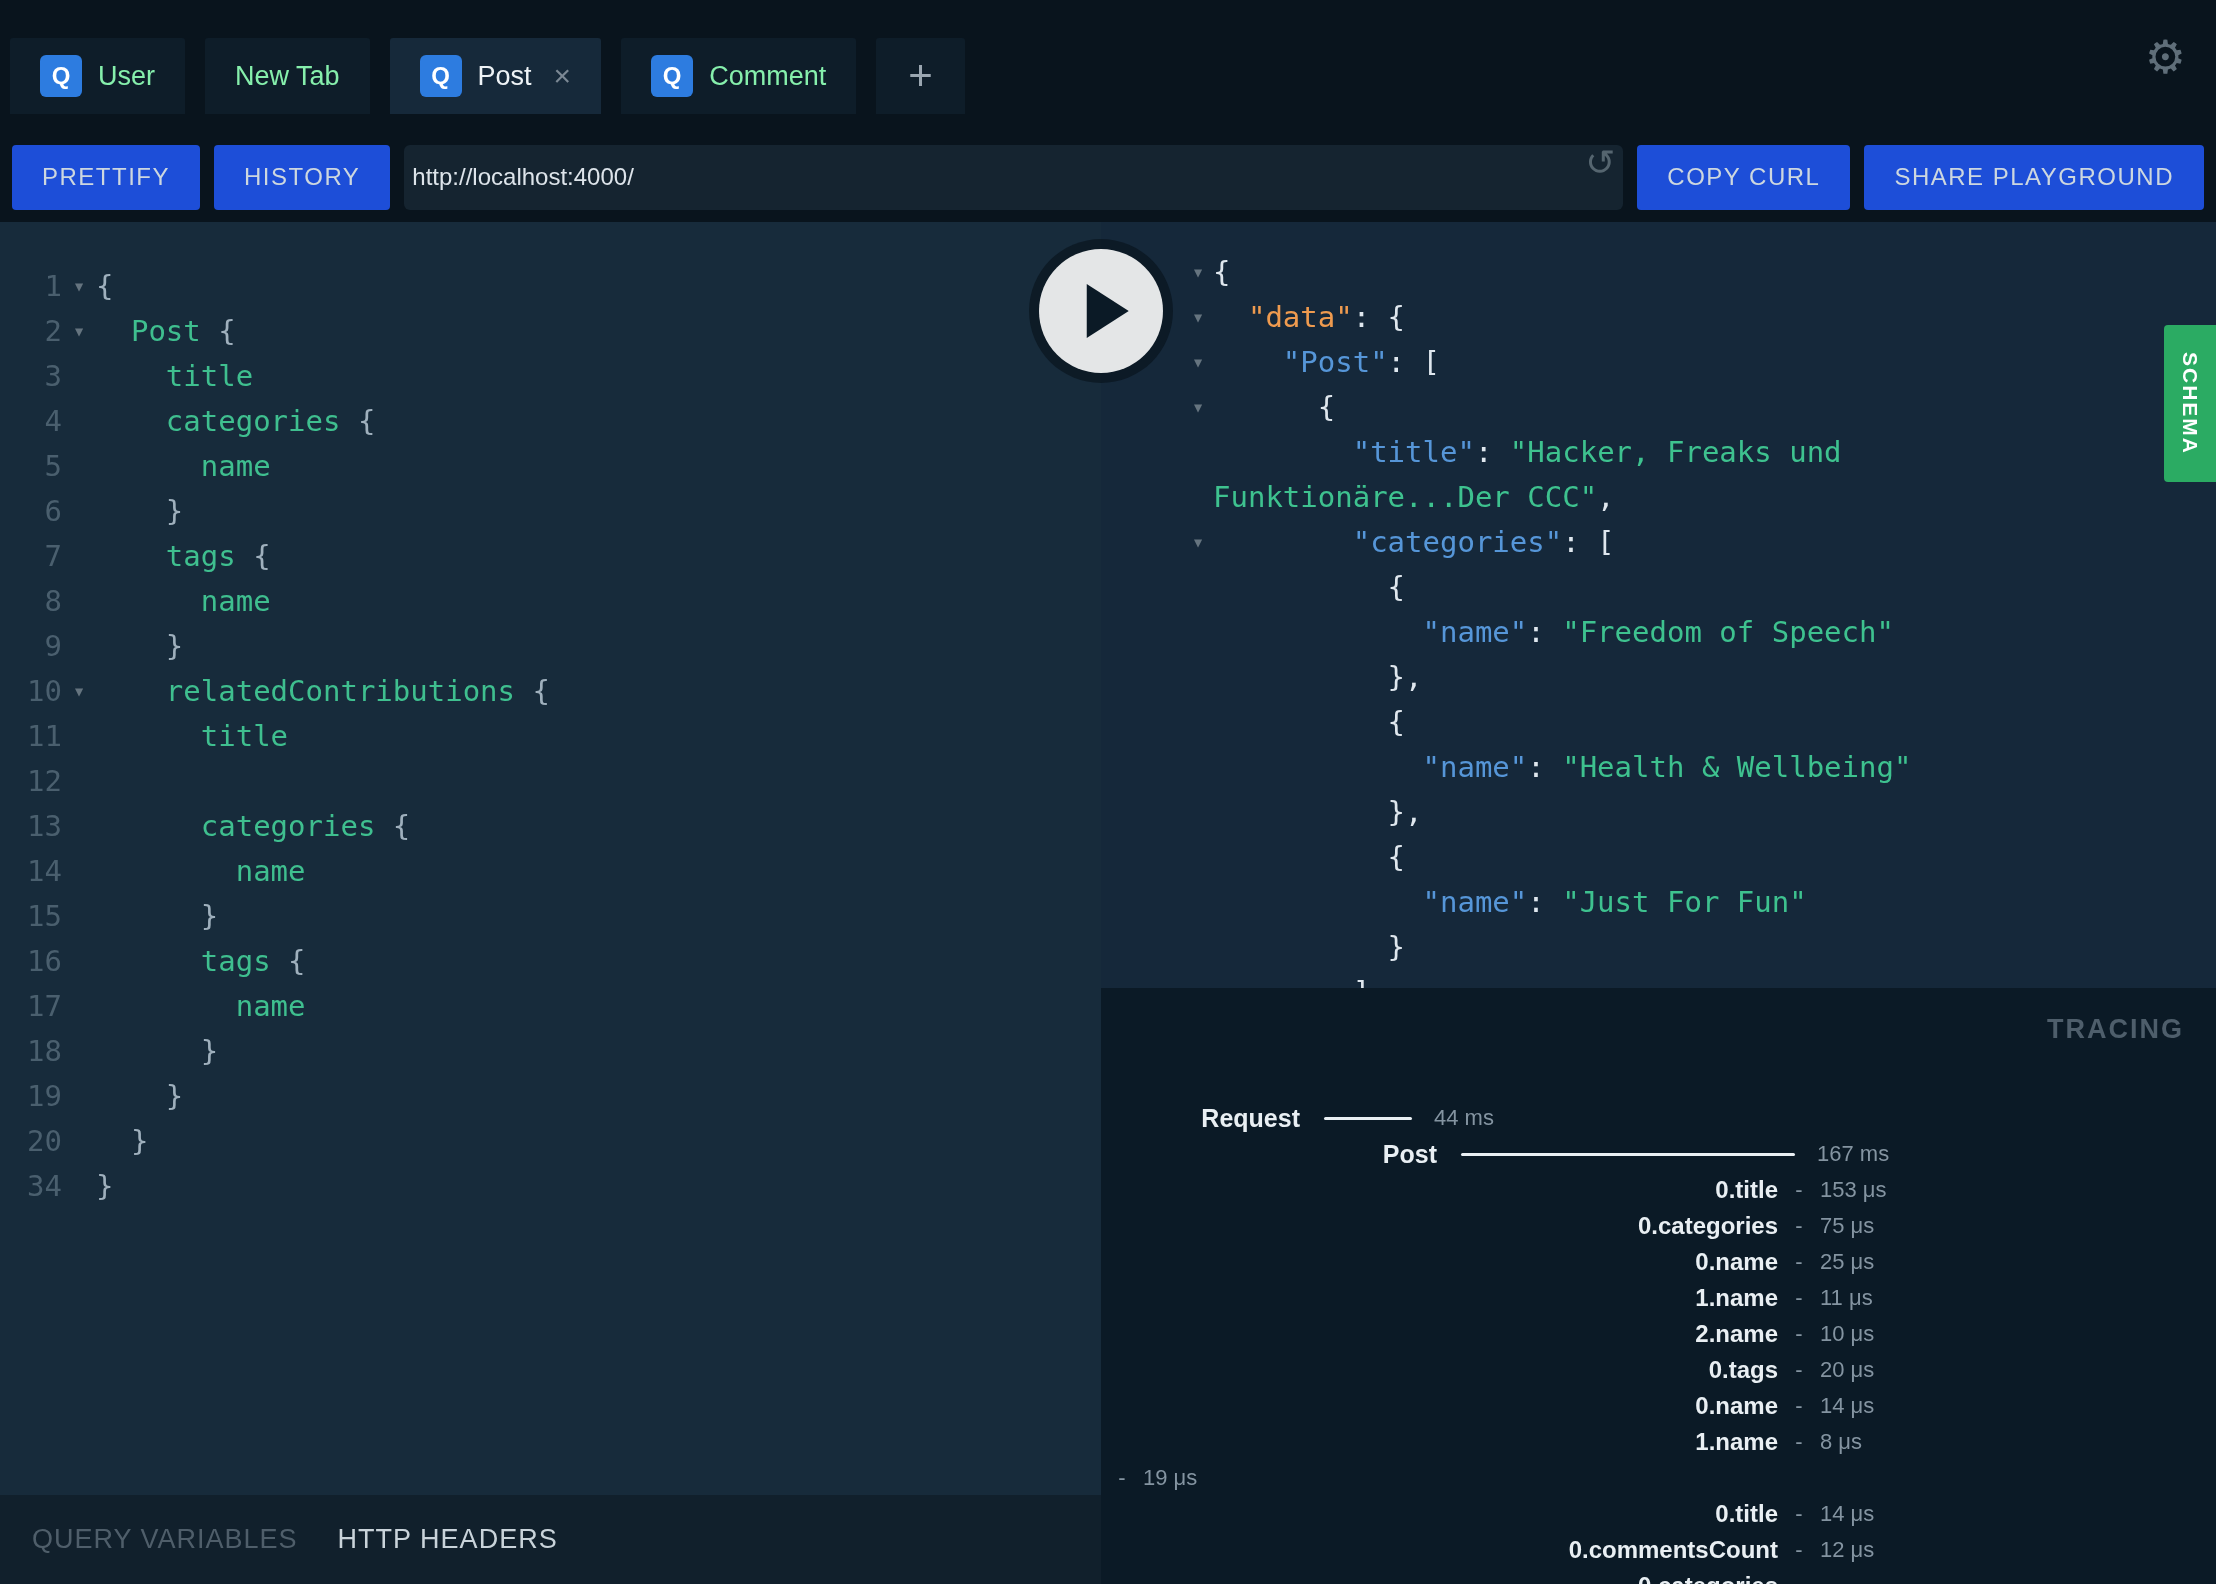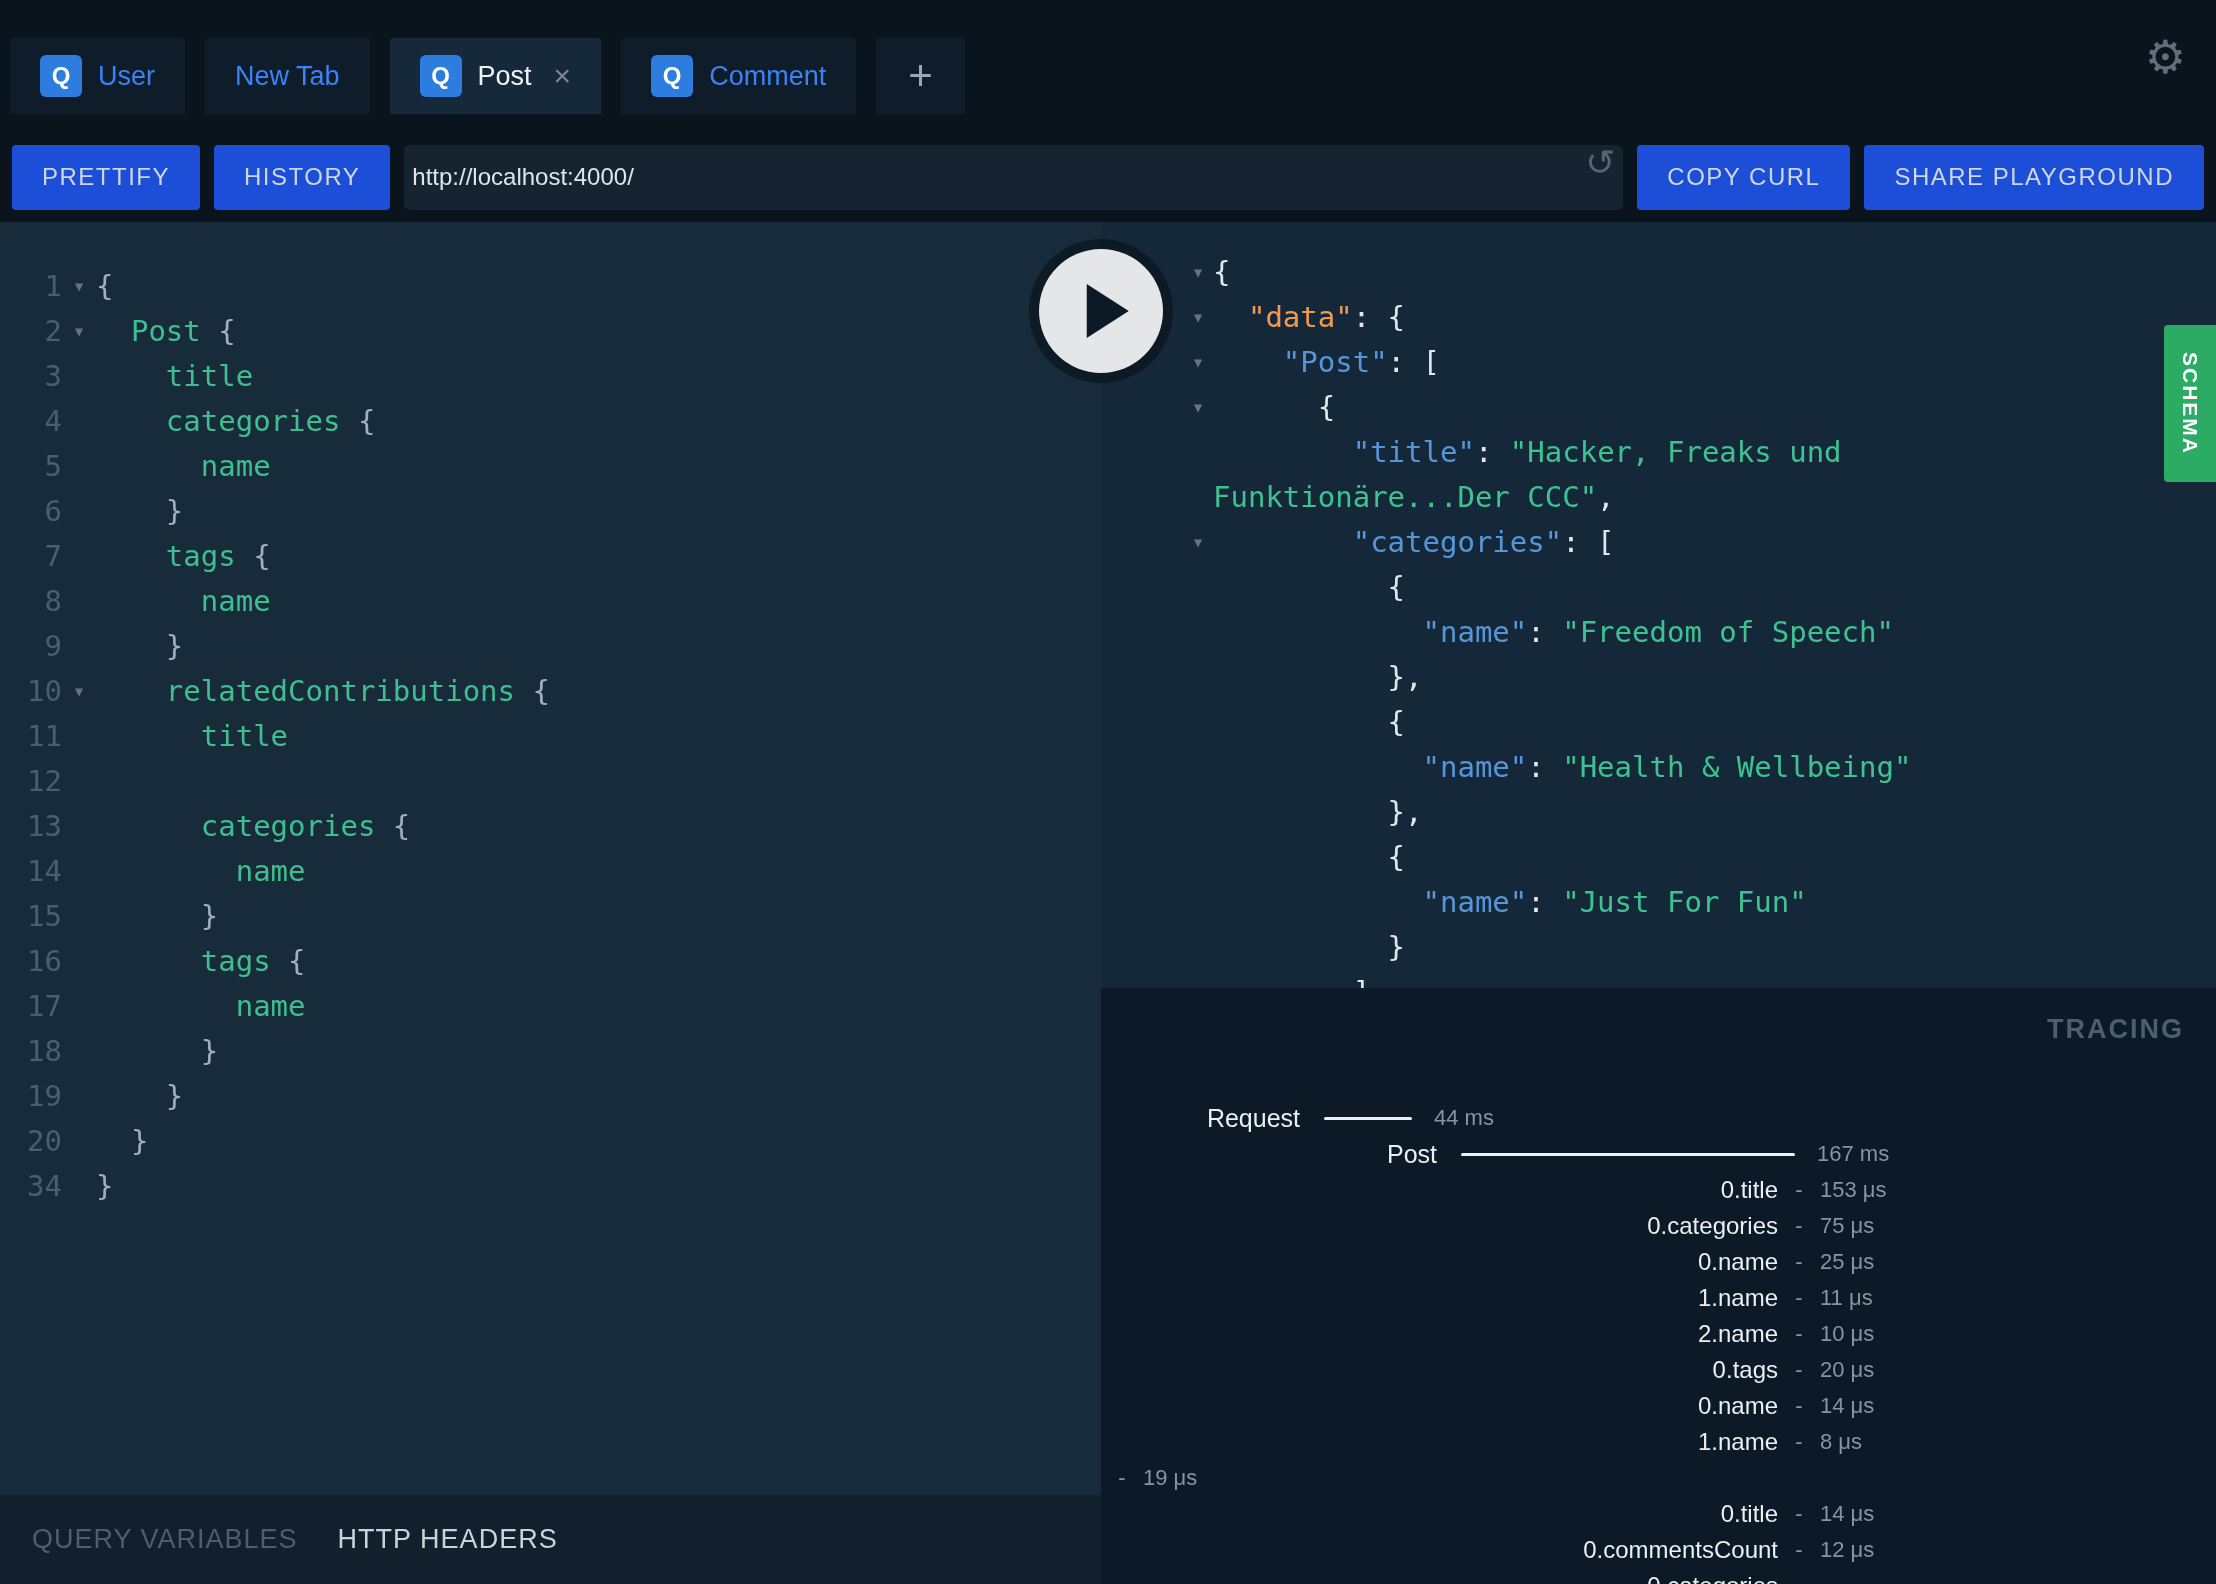--- a/index.html
+++ b/index.html
@@ -4,21 +4,21 @@
 <style>
   * { margin:0; padding:0; box-sizing:border-box; }
   html,body { width:2216px; height:1584px; overflow:hidden; background:#09141d; }
   .app { position:relative; width:2216px; height:1584px; font-family:"Liberation Sans",sans-serif; color:#d8e0e6; }
 
   
   .topbar { height:132px; background:#09141d; display:flex; align-items:flex-end; padding-left:10px; position:relative; }
   .tabs { display:flex; gap:20px; align-items:flex-end; margin-bottom:18px; }
   .tab { height:76px; display:flex; align-items:center; padding:0 30px; background:#0e1d29; border-radius:3px 3px 0 0; cursor:pointer; }
   .tab.active { background:#16293a; }
-  .tab-label { font-size:27px; color:#3b82f6; white-space:nowrap; }
+  .tab-label { font-size:27px; color:#86efac; white-space:nowrap; }
   .tab.active .tab-label { color:#eef3f6; }
   .qbadge { width:42px; height:42px; background:#2d7ce0; border-radius:6px; color:#fff; font-weight:bold; font-size:24px; display:flex; align-items:center; justify-content:center; margin-right:16px; flex:none; }
   .tab-close { margin-left:22px; color:#7b8894; font-size:30px; line-height:1; }
   .tab.plus { font-size:42px; color:#9aa6b0; padding:0 32px; }
   .gear { position:absolute; right:30px; top:34px; font-size:46px; color:#5f6e79; line-height:1; cursor:pointer; }
 
   
   .toolbar { height:90px; background:#09141d; display:flex; align-items:center; padding:0 12px; gap:14px; }
   .tbtn { height:65px; background:#1d4ed8; border:none; border-radius:4px; color:#cdd7df; font-size:24px; letter-spacing:1.5px; padding:0 30px; font-family:"Liberation Sans",sans-serif; cursor:pointer; white-space:nowrap; }
   .urlwrap { flex:1; height:65px; background:#152430; border-radius:6px; display:flex; padding:0 8px;gap:28px; }
@@ -47,21 +47,21 @@
   .tok-key { color:#5696d8; }
   .tok-dat { color:#ef9b4f; }
   .tok-str { color:#3ec28f; }
   .tok-pun { color:#dfe7ee; }
 
   
   .tracing { flex:1; background:#0b1a26; position:relative; overflow:hidden; }
   .tracing-title { position:absolute; top:26px; right:32px; color:#4e5e6b; font-size:27px; font-weight:bold; letter-spacing:2px; }
   .trace-rows { padding-top:112px; }
   .trow { height:36px; display:flex; align-items:center; }
-  .tname { color:#e9eff3; font-weight:normal; font-size:24px; text-align:right; flex:none; white-space:nowrap; }
+  .tname { color:#e9eff3; font-weight:bold; font-size:24px; text-align:right; flex:none; white-space:nowrap; }
   .tname.top { font-size:25px; }
   .tbar { height:3px; background:#e9eff3; border-radius:2px; margin:0 22px 0 24px; flex:none; }
   .tdash { color:#8494a1; width:14px; text-align:center; margin:0 14px; flex:none; font-size:22px; }
   .tval { color:#8494a1; font-size:22px; flex:none; }
 
   
   .play { position:absolute; left:1101px; top:89px; transform:translate(-50%,-50%); width:124px; height:124px; border-radius:50%; background:#e4e6e7; border:none; box-shadow:0 0 0 10px rgba(5,14,21,0.55); cursor:pointer; }
   .play-tri { position:absolute; left:50%; top:50%; transform:translate(-34%,-50%); width:0; height:0; border-left:42px solid #0b1a26; border-top:27px solid transparent; border-bottom:27px solid transparent; }
   .schema { position:absolute; right:0; top:103px; width:52px; height:157px; background:#2bab63; border-radius:4px 0 0 4px; display:flex; align-items:center; justify-content:center; cursor:pointer; }
   .schema span { writing-mode:vertical-rl; color:#fff; font-weight:bold; font-size:21px; letter-spacing:2px; }

